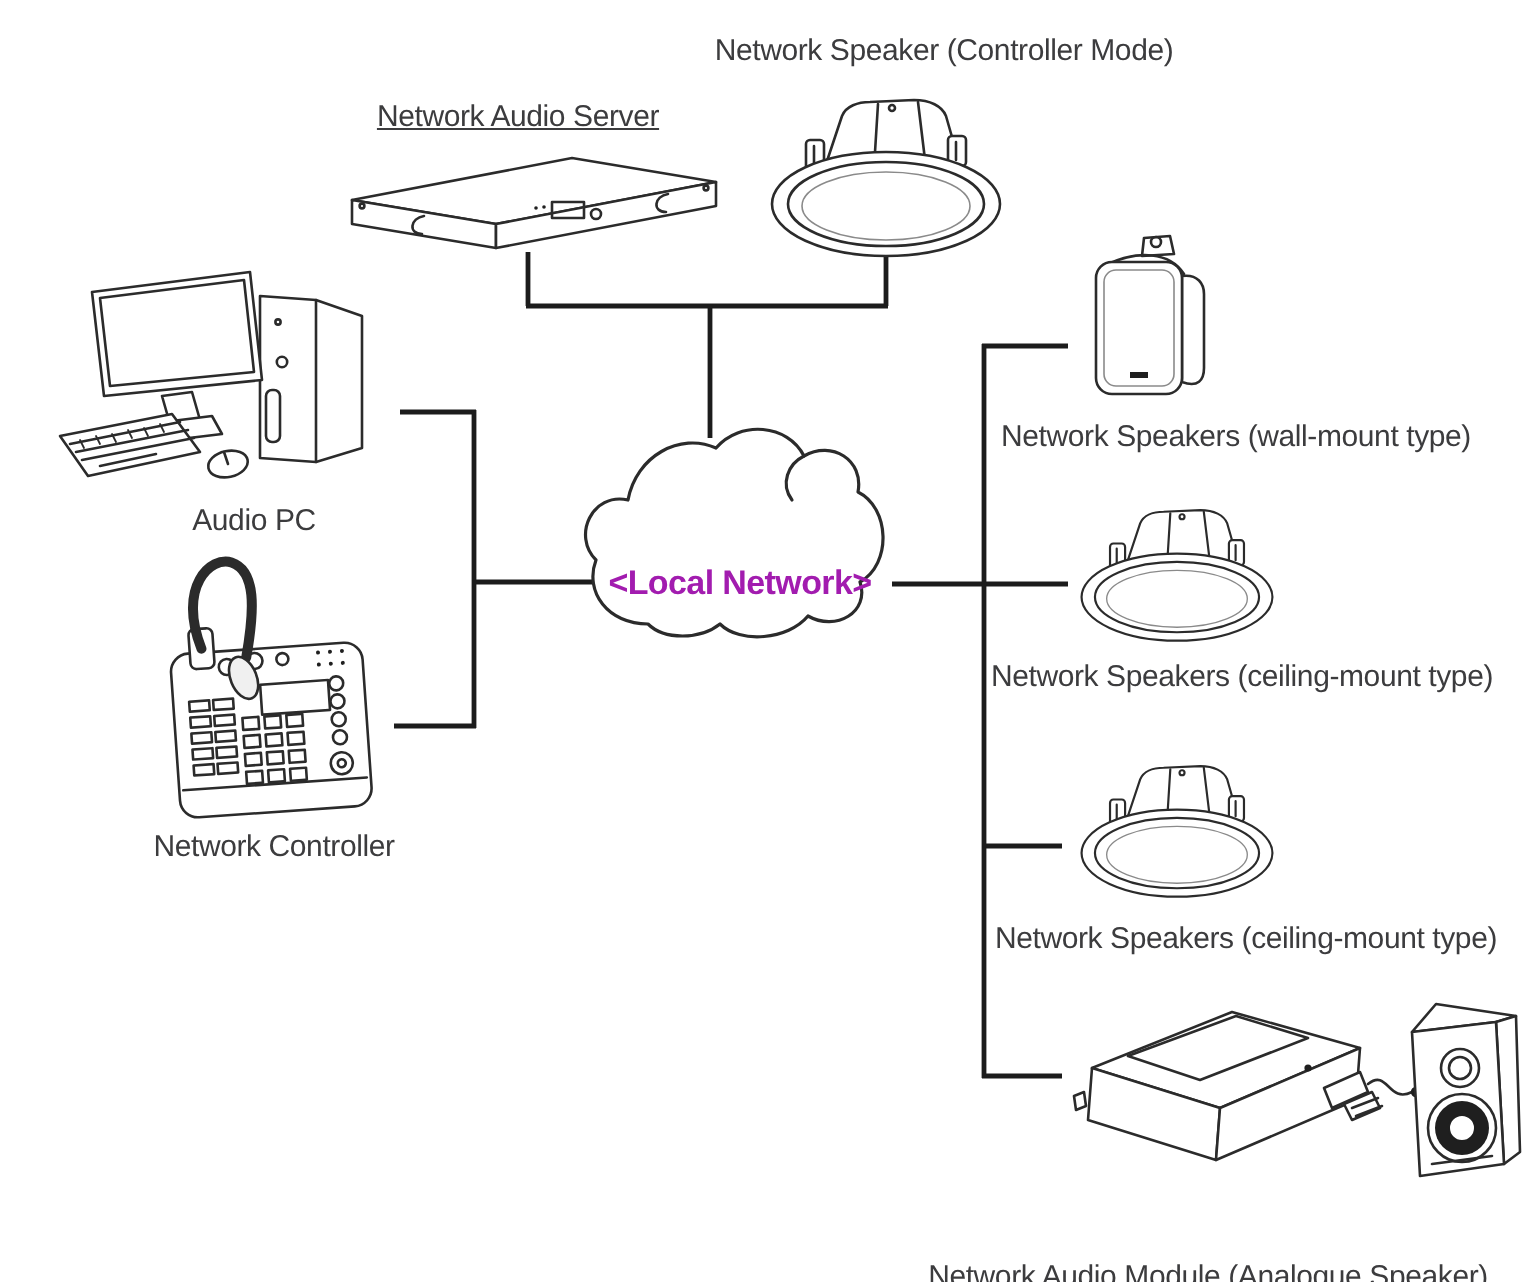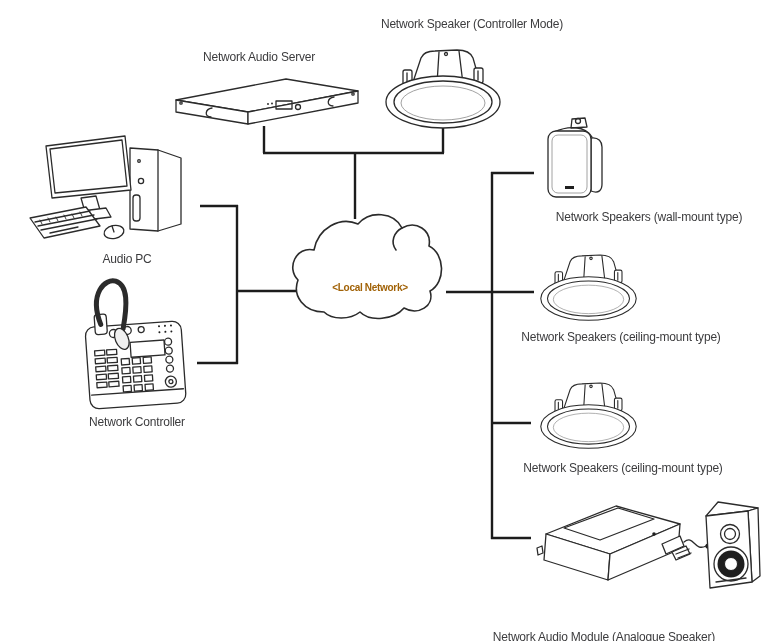--- a/index.html
+++ b/index.html
@@ -2,25 +2,25 @@
 <html><head>
 <meta charset="utf-8">
 <style>
   html,body{margin:0;padding:0;background:#fff;}
   .stage{
     position:relative;width:768px;height:641px;background:#fff;overflow:hidden;
     font-family:"Liberation Sans","DejaVu Sans",sans-serif;
   }
   .lbl{
     position:absolute;transform:translateX(-50%);
-    font-size:12px;letter-spacing:-0.2px;color:#3c3c3e;white-space:nowrap;
+    font-size:15px;letter-spacing:-0.2px;color:#3c3c3e;white-space:nowrap;
   }
   .cloud-lbl{
     position:absolute;transform:translateX(-50%);
-    font-size:10px;font-weight:bold;letter-spacing:-0.3px;color:#a16207;white-space:nowrap;
+    font-size:17px;font-weight:bold;letter-spacing:-0.3px;color:#a21caf;white-space:nowrap;
   }
   .dev{position:absolute;}
   svg{display:block;overflow:visible;}
   .ln{stroke:#1c1c1c;stroke-width:2.4;fill:none;}
   .s{stroke:#2b2b2b;stroke-width:1.3;fill:#fff;stroke-linejoin:round;stroke-linecap:round;}
   .sn{stroke:#2b2b2b;stroke-width:1.3;fill:none;stroke-linejoin:round;stroke-linecap:round;}
   .thin{stroke:#8a8a8a;stroke-width:0.8;fill:none;}
   .dk{fill:#1f1f1f;stroke:none;}
 </style>
 </head>
@@ -195,22 +195,22 @@
     <path class="s" d="M214,29 L224,26 L226,94 L218,100 Z"></path>
     <path class="s" d="M172,34 L214,29 L218,100 L176,106 Z"></path>
     <circle class="sn" cx="196" cy="52" r="9.5"></circle>
     <circle class="sn" cx="196" cy="52" r="5.5"></circle>
     <circle class="sn" cx="197" cy="82" r="17"></circle>
     <circle class="dk" cx="197" cy="82" r="13.5"></circle>
     <circle cx="197" cy="82" r="6.5" fill="#fff" stroke="#1f1f1f" stroke-width="1"></circle>
     <path class="sn" d="M182,100 L212,96"></path>
   </svg>
 
-  <div class="lbl" style="left:259px;top:50px;">Network Audio Server</div>
+  <div class="lbl" style="left:259px;top:50px;text-decoration:underline;">Network Audio Server</div>
   <div class="lbl" style="left:472px;top:17px;">Network Speaker (Controller Mode)</div>
   <div class="lbl" style="left:127px;top:252px;">Audio PC</div>
   <div class="lbl" style="left:137px;top:415px;">Network Controller</div>
-  <div class="lbl" style="left:618px;top:210px;margin-left:31px;">Network Speakers (wall-mount type)</div>
+  <div class="lbl" style="left:618px;top:210px;">Network Speakers (wall-mount type)</div>
   <div class="lbl" style="left:621px;top:330px;">Network Speakers (ceiling-mount type)</div>
   <div class="lbl" style="left:623px;top:461px;">Network Speakers (ceiling-mount type)</div>
   <div class="lbl" style="left:604px;top:601px;margin-top:29px;">Network Audio Module (Analogue Speaker)</div>
 
 </div>
 
 </body></html>

